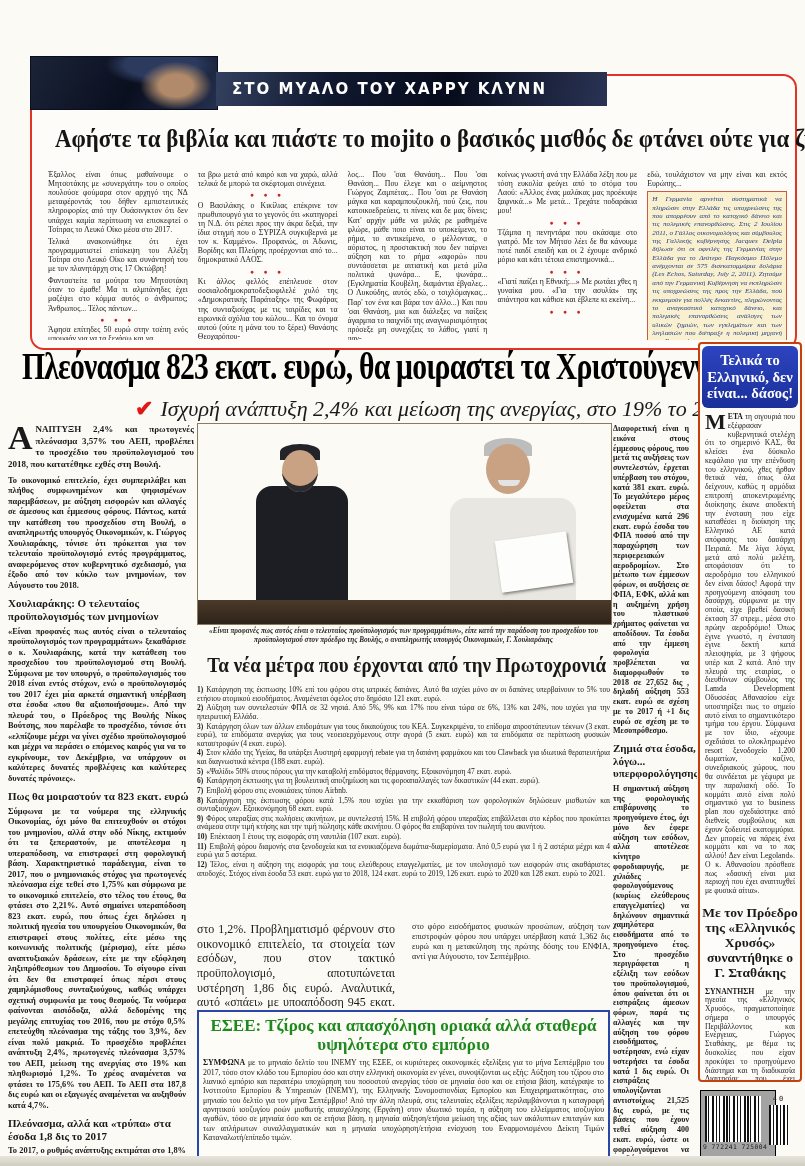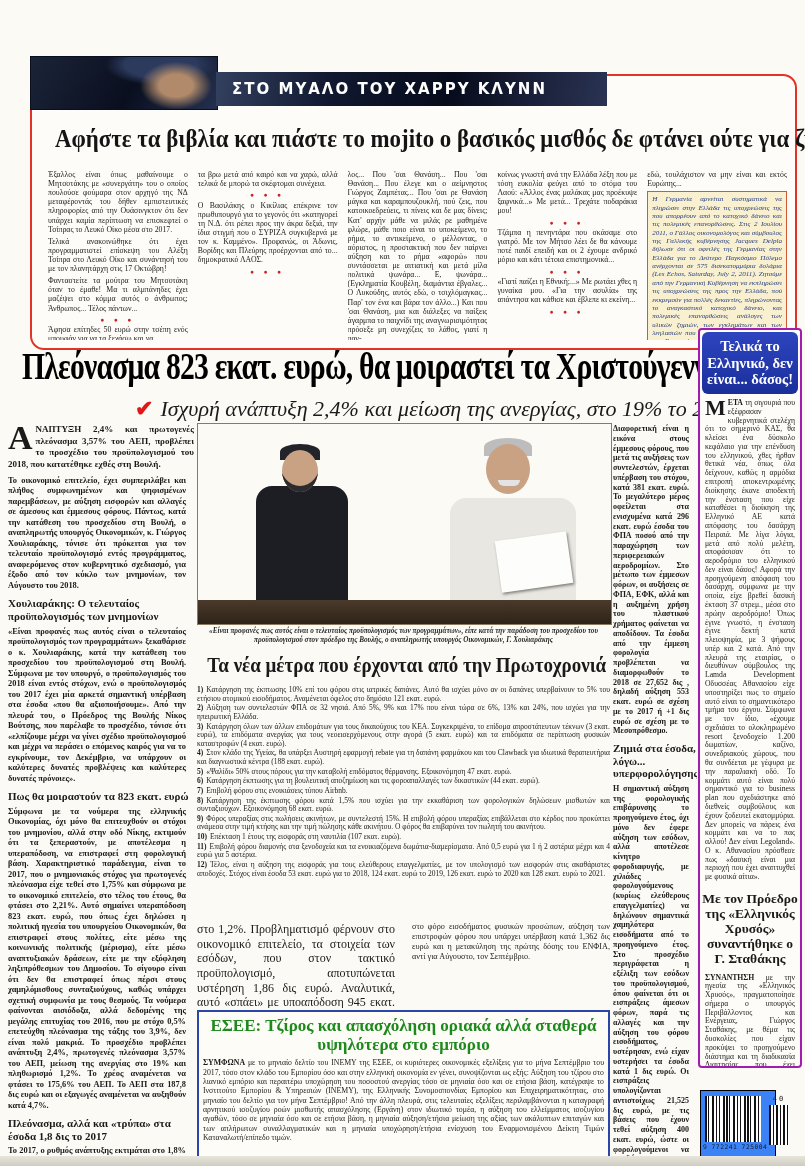--- a/index.html
+++ b/index.html
@@ -64,29 +64,29 @@
   .mitem{margin:0 0 1px 0;text-align:justify;}
   .mnum{margin-right:3px;}
   .mini-left{left:197px;top:922px;width:198px;height:86px;font-size:12px;line-height:1.22;overflow:hidden;}
   .mini-right{left:412px;top:922px;width:198px;height:86px;font-size:8.2px;line-height:1.22;overflow:hidden;}
   
   .esee-box{left:197px;top:1010px;width:413px;height:148px;border:2px solid #2946a8;background:#fdfcf6;
       padding:5px 4px;box-sizing:border-box;overflow:hidden;}
   .esee-title{color:#1e8a1e;font-weight:bold;font-size:17px;line-height:1.1;text-align:center;margin-bottom:4px;}
   .esee-body{font-size:7.8px;line-height:1.2;text-align:justify;}
   
-  .sidebar{left:698px;top:328px;width:104px;height:740px;border:2px solid #a21caf;border-radius:4px;
+  .sidebar{left:698px;top:342px;width:104px;height:740px;border:2px solid #c2410c;border-radius:4px;
       box-sizing:border-box;background:#fdfcf8;overflow:hidden;}
   .sb-title{background:linear-gradient(#2d44c0,#1b2f9a);color:#fff;font-weight:bold;font-size:14.5px;
       line-height:1.15;text-align:center;padding:6px 4px;border-radius:6px;margin:2px;}
   .sb-body{padding:3px 5px;font-size:7.7px;line-height:1.14;text-align:justify;}
   .sb-dropcap{float:left;font-weight:bold;font-size:22px;line-height:18px;padding-right:2px;}
   .sb-sub{font-weight:bold;font-size:13.5px;line-height:1.12;text-align:center;margin:6px 2px 4px 2px;}
   
-  .barcode{left:700px;top:1090px;width:76px;height:68px;border:1.5px solid #000;background:#3b82f6;box-sizing:border-box;padding-left:23px;}
+  .barcode{left:700px;top:1090px;width:76px;height:68px;border:1.5px solid #000;background:#a3a3a3;box-sizing:border-box;padding-left:23px;}
   .bars-main{position:absolute;left:4px;top:5px;width:56px;height:46px;background:
       repeating-linear-gradient(90deg,#111 0 1.5px,#fff 1.5px 3px,#111 3px 4px,#fff 4px 7px,#111 7px 9px,#fff 9px 10.5px);}
   .bc-digits{position:absolute;left:2px;top:52px;width:62px;font-family:"DejaVu Sans Mono",monospace;
       font-size:6.3px;letter-spacing:.5px;white-space:nowrap;}
   .bars-addon{position:absolute;left:68px;top:14px;width:20px;height:40px;background:
       repeating-linear-gradient(90deg,#111 0 2px,#fff 2px 4px,#111 4px 5px,#fff 5px 7px);}
   .bc-addon-num{position:absolute;left:68px;top:4px;width:20px;text-align:center;
       font-family:"DejaVu Sans Mono",monospace;font-size:7px;letter-spacing:2px;}
   .bottom-strip{left:0;top:1156px;width:805px;height:10px;background:linear-gradient(#e7e5dc,#cfccc1);}
 </style>
@@ -108,20 +108,21 @@
         <p class="kp">Τελικά ανακοινώθηκε ότι έχει προγραμματιστεί επίσκεψη του Αλέξη Τσίπρα στο Λευκό Οίκο και συνάντησή του με τον πλανητάρχη στις 17 Οκτώβρη!</p>
         <p class="kp">Φανταστείτε τα μούτρα του Μητσοτάκη όταν το έμαθε! Μα τι αλμπάνηδες έχει μαζέψει στο κόμμα αυτός ο άνθρωπος; Άνθρωπος... Τέλος πάντων...</p>
         <p class="kp dots">● ● ●</p>
         <p class="kp">Άφησα επίτηδες 50 ευρώ στην τσέπη ενός μπουφάν για να τα ξεχάσω και να</p>
       </div>
     <div class="kcol">
         <p class="kp">τα βρω μετά από καιρό και να χαρώ, αλλά τελικά δε μπορώ τα σκέφτομαι συνέχεια.</p>
         <p class="kp dots">● ● ●</p>
         <p class="kp">Ο Βασιλάκης ο Κικίλιας επέκρινε τον πρωθυπουργό για το γεγονός ότι «κατηγορεί τη Ν.Δ. ότι ρέπει προς την άκρα δεξιά, την ίδια στιγμή που ο ΣΥΡΙΖΑ συγκυβερνά με τον κ. Καμμένο». Προφανώς, οι Άδωνις, Βορίδης και Πλεύρης προέρχονται από το... δημοκρατικό ΛΑΟΣ.</p>
         <p class="kp dots">● ● ●</p>
+        <p class="kp">Κι άλλος φελλός επέπλευσε στον σοσιαλοδημοκρατοδεξιοφιλελέ χυλό της «Δημοκρατικής Παράταξης» της Φωφάρας της συνταξιούχας με τις τσιρίδες και τα ειρωνικά σχόλια του κώλου... Και το όνομα αυτού (ούτε η μάνα του το ξέρει) Θανάσης Θεοχαρόπου-</p>
       </div>
     <div class="kcol">
         <p class="kp">λος... Που 'σαι Θανάση... Που 'σαι Θανάση... Που έλεγε και ο αείμνηστος Γιώργος Ζαμπέτας... Που 'σαι ρε Θανάση μάγκα και καραμπουζουκλή, πού ζεις, που κατοικοεδρεύεις, τι πίνεις και δε μας δίνεις; Κατ' αρχήν μάθε να μιλάς ρε μαθημένε φλώρε, μάθε ποιο είναι το υποκείμενο, το ρήμα, το αντικείμενο, ο μέλλοντας, ο αόριστος, η προστακτική που δεν παίρνει αύξηση και το ρήμα «αφορώ» που συντάσσεται με αιτιατική και μετά μίλα πολιτικά ψωνάρα... Ε, ψωνάρα... (Εγκληματία Κουβέλη, διαμάντια έβγαλες... Ο Λυκούδης, αυτός εδώ, ο τσιχλόμαγκας... Παρ' τον ένα και βάρα τον άλλο...) Και που 'σαι Θανάση, μια και διάλεξες να παίξεις άγαρμπα το παιχνίδι της αναγνωρισιμότητας πρόσεξε μη συνεχίζεις το λάθος, γιατί η παγ-</p>
       </div>
     <div class="kcol">
         <p class="kp">κοίνως γνωστή ανά την Ελλάδα λέξη που με τόση ευκολία φεύγει από το στόμα του Λαού: «Άλλος ένας μαλάκας μας προέκυψε ξαφνικά...» Με μετά... Τρεχάτε ποδαράκια μου!</p>
         <p class="kp dots">● ● ●</p>
         <p class="kp">Τζάμπα η πενηντάρα που σκάσαμε στο γιατρό. Με τον Μήτσο λέει δε θα κάνουμε ποτέ παιδί επειδή και οι 2 έχουμε ανδρικό μόριο και κάτι τέτοια επιστημονικά...</p>
         <p class="kp dots">● ● ●</p>
         <p class="kp">«Γιατί παίζει η Εθνική;...» Με ρωτάει χθες η γυναίκα μου. «Για την ασυλία» της απάντησα και κάθισε και έβλεπε κι εκείνη...</p>

